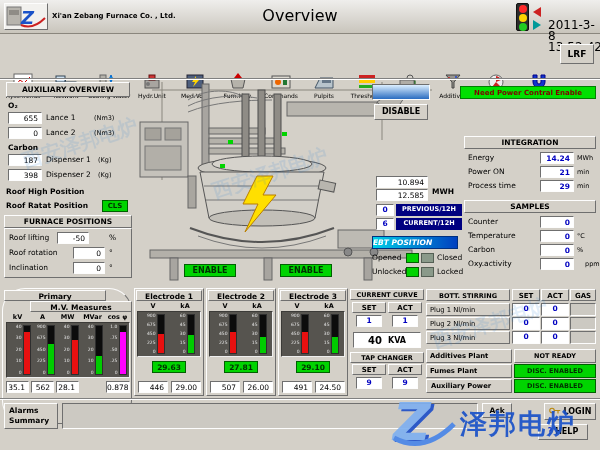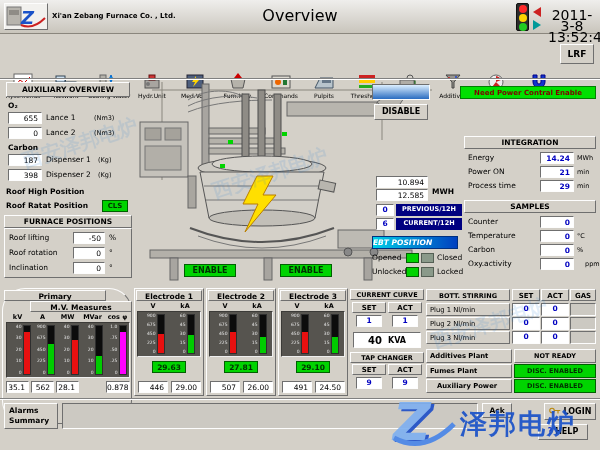--- a/index.html
+++ b/index.html
@@ -48,21 +48,21 @@
     <div class="abs" style="left:0;top:6px;width:600px;text-align:center;font-size:16px;pointer-events:none;">Overview</div>
     <div class="abs" style="left:516px;top:3px;width:13px;height:28px;background:#2b2b2b;border-radius:2px;border:1px solid #111;">
       <div style="width:8px;height:8px;border-radius:50%;background:#ff2a2a;margin:1px auto 0;"></div>
       <div style="width:8px;height:8px;border-radius:50%;background:#ffd400;margin:1px auto 0;"></div>
       <div style="width:8px;height:8px;border-radius:50%;background:#22cc22;margin:1px auto 0;"></div>
     </div>
     <div class="abs" style="left:533px;top:7px;width:14px;height:22px;">
       <div style="width:0;height:0;border-top:5px solid transparent;border-bottom:5px solid transparent;border-right:8px solid #cc2222;margin-bottom:3px;"></div>
       <div style="width:0;height:0;border-top:5px solid transparent;border-bottom:5px solid transparent;border-left:8px solid #009999;"></div>
     </div>
-    <div class="abs" style="left:548px;top:10px;width:48px;text-align:center;font-size:14px;line-height:11px;">
+    <div class="abs" style="left:548px;top:20px;width:48px;text-align:left;font-size:12px;line-height:11px;">
       <div>2011-3-8</div>
       <div>13:52:42</div>
     </div>
   </div>
 
   <div class="abs" style="left:0;top:34px;width:600px;height:44px;">
 
     <div class="tbitem" style="left:2px;">
       <svg width="24" height="18" viewBox="0 0 24 18">
           <rect x="3" y="1" width="18" height="15" fill="#fff" stroke="#666"></rect>
@@ -184,21 +184,21 @@
   <div class="abs lbl" style="left:46px;top:169px;">Dispenser 2</div>
   <div class="abs lbl" style="left:98px;top:169px;font-size:6.5px;">(Kg)</div>
 
   <div class="abs lbl" style="left:6px;top:186px;font-weight:bold;">Roof High Position</div>
   <div class="abs lbl" style="left:6px;top:200px;font-weight:bold;">Roof Ratat Position</div>
   <div class="abs greenbox" style="left:102px;top:200px;width:26px;height:12px;font-size:7px;line-height:11px;">CLS</div>
 
   <div class="abs hdr3d" style="left:4px;top:215px;width:128px;height:13px;">FURNACE POSITIONS</div>
   <div class="abs raised" style="left:4px;top:228px;width:128px;height:50px;">
     <div class="abs lbl" style="left:4px;top:3px;">Roof lifting</div>
-    <div class="abs sunk val" style="left:68px;top:3px;width:32px;height:12px;">-50</div>
+    <div class="abs sunk val" style="left:52px;top:3px;width:32px;height:12px;">-50</div>
     <div class="abs lbl" style="left:104px;top:3px;">%</div>
     <div class="abs lbl" style="left:4px;top:18px;">Roof rotation</div>
     <div class="abs sunk val" style="left:68px;top:18px;width:32px;height:12px;">0</div>
     <div class="abs lbl" style="left:104px;top:18px;">°</div>
     <div class="abs lbl" style="left:4px;top:33px;">Inclination</div>
     <div class="abs sunk val" style="left:68px;top:33px;width:32px;height:12px;">0</div>
     <div class="abs lbl" style="left:104px;top:33px;">°</div>
   </div>
 
   <svg class="abs" style="left:132px;top:80px;" width="326" height="206" viewBox="0 0 326 206">
@@ -533,21 +533,21 @@
 
   <div class="abs raised lbl" style="left:426px;top:331px;width:84px;height:13px;font-size:6.8px;padding-left:3px;line-height:12px;">Plug 3 Nl/min</div>
   <div class="abs sunk val bluev ctr" style="left:512px;top:331px;width:28px;height:13px;">0</div>
   <div class="abs sunk val bluev ctr" style="left:541px;top:331px;width:28px;height:13px;">0</div>
   <div class="abs sunkgray" style="left:570px;top:331px;width:26px;height:13px;"></div>
 
   <div class="abs raised btn" style="left:426px;top:349px;width:86px;height:14px;font-size:6.8px;line-height:13px;text-align:left;padding-left:3px;">Additives Plant</div>
   <div class="abs raised btn" style="left:514px;top:349px;width:82px;height:14px;font-size:6.5px;line-height:13px;">NOT READY</div>
   <div class="abs raised btn" style="left:426px;top:364px;width:86px;height:14px;font-size:6.8px;line-height:13px;text-align:left;padding-left:3px;">Fumes Plant</div>
   <div class="abs greenbox" style="left:514px;top:364px;width:82px;height:14px;font-size:6.5px;line-height:13px;">DISC. ENABLED</div>
-  <div class="abs raised btn" style="left:426px;top:379px;width:86px;height:14px;font-size:6.8px;line-height:13px;text-align:left;padding-left:10px;">Auxiliary Power</div>
+  <div class="abs raised btn" style="left:426px;top:379px;width:86px;height:14px;font-size:6.8px;line-height:13px;text-align:left;padding-left:4px;">Auxiliary Power</div>
   <div class="abs greenbox" style="left:514px;top:379px;width:82px;height:14px;font-size:6.5px;line-height:13px;">DISC. ENABLED</div>
 
   <div class="abs groove" style="left:0;top:398px;width:600px;"></div>
   <div class="abs raised btn" style="left:4px;top:403px;width:54px;height:26px;font-size:7.5px;text-align:left;padding:2px 0 0 4px;line-height:10px;">
     <div>Alarms</div>
     <div>Summary</div>
   </div>
   <div class="abs sunkgray" style="left:62px;top:403px;width:416px;height:26px;"></div>
   <div class="abs raised btn" style="left:482px;top:403px;width:30px;height:15px;font-size:7.5px;line-height:13px;">Ack</div>
   <div class="abs raised btn" style="left:544px;top:403px;width:52px;height:17px;font-size:8px;line-height:15px;">

